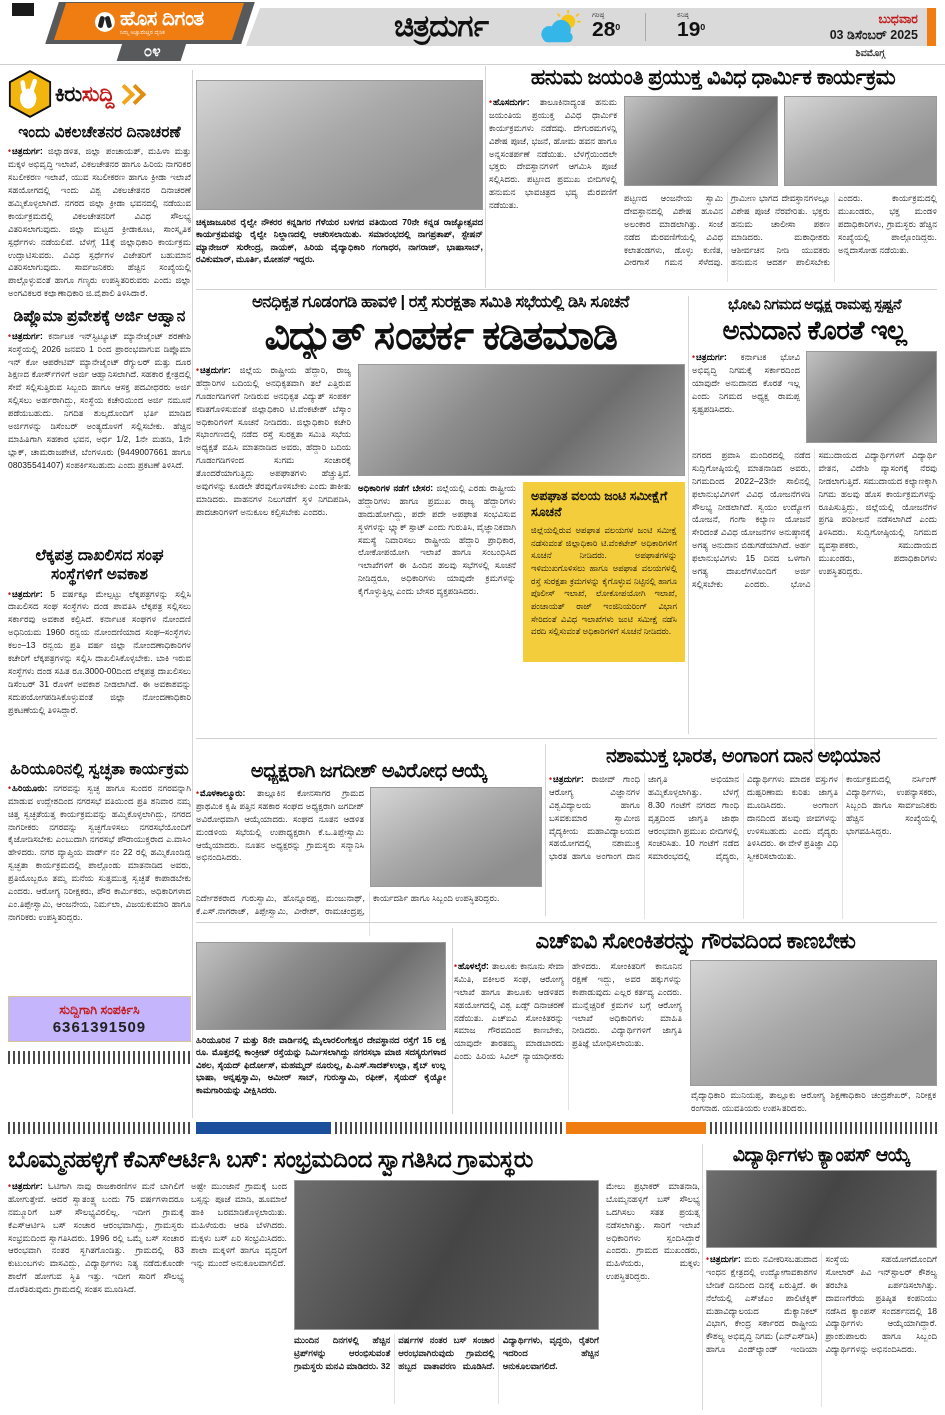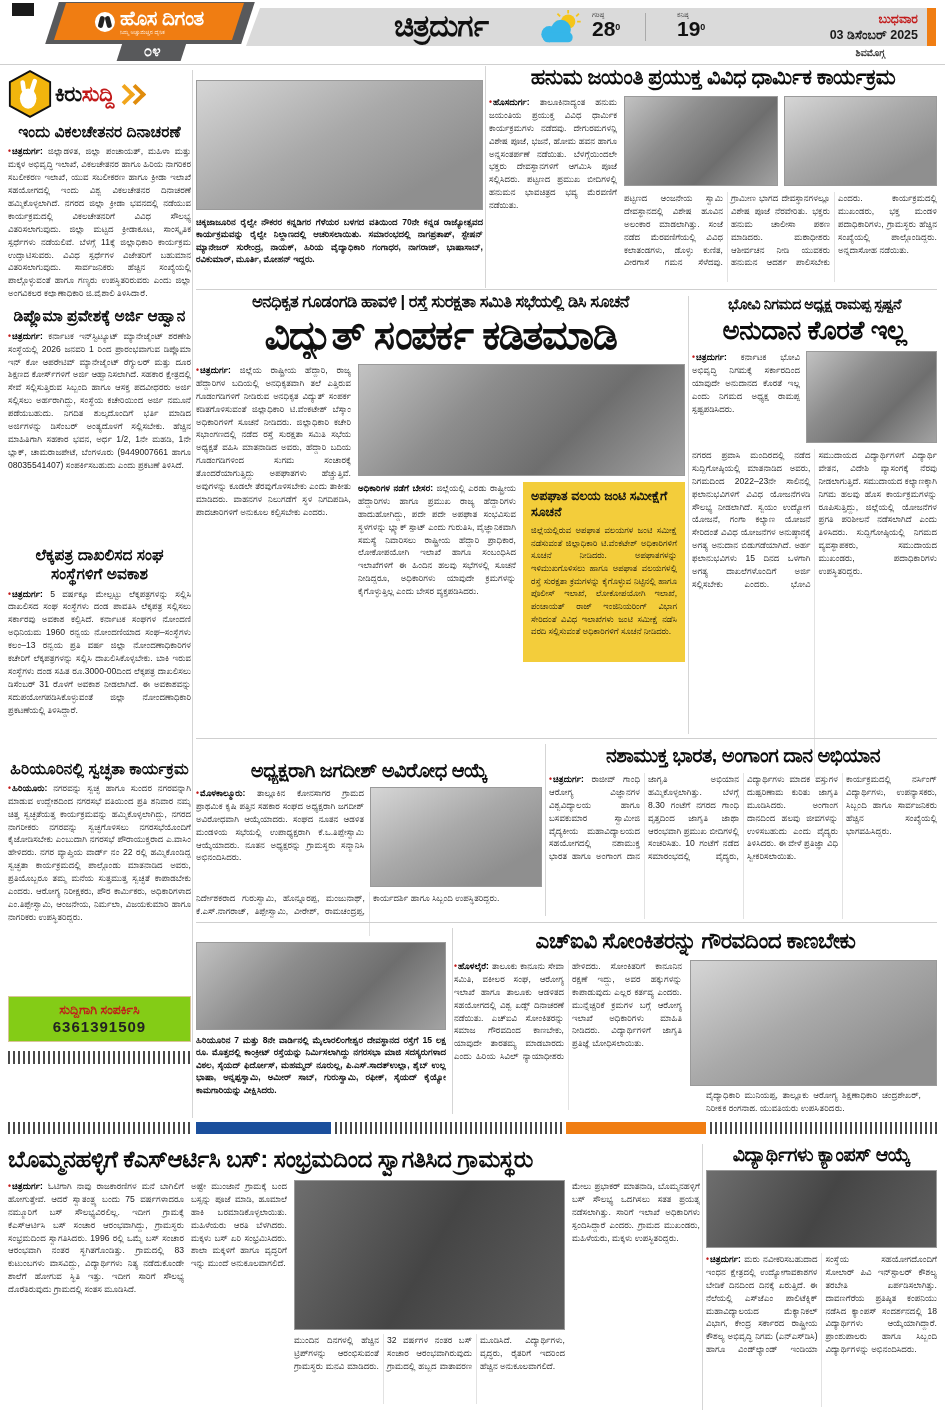--- a/index.html
+++ b/index.html
@@ -53,21 +53,21 @@
   .cols4{columns:4;column-gap:8px;column-rule:1px solid #e2e2e2;}
   
   .rail{position:absolute;left:8px;top:70px;width:183px;height:1060px;}
   .rail-head{display:flex;align-items:center;gap:3px;margin-bottom:4px;}
   .rh-text{font-size:21px;font-weight:bold;letter-spacing:-.5px;white-space:nowrap;}
   .rh-red{color:#c21a1a;}
   .chev{width:11px;height:11px;border-top:4px solid #f1a51c;border-right:4px solid #f1a51c;transform:rotate(45deg);flex:0 0 auto;}
   .chev.c2{border-color:#e08c0c;margin-left:-7px;}
   .kitem{margin-bottom:9px;}
   .kh{font-size:15.5px;font-weight:bold;text-align:center;line-height:1.25;margin:4px 0 4px;color:#0d0d0d;}
-  .contact{margin-top:18px;background:#84cc16;border:1px solid #d8c49a;text-align:center;padding:6px 4px;}
+  .contact{margin-top:18px;background:#c4b5fd;border:1px solid #d8c49a;text-align:center;padding:6px 4px;}
   .contact .cl{font-size:12.5px;font-weight:bold;color:#c21a1a;}
   .contact .cp{font-size:15px;font-weight:bold;color:#222;letter-spacing:1px;}
   .rail-stripe{margin-top:9px;height:13px;}
   
   .tm{position:absolute;left:196px;top:80px;width:287px;}
   .hanuma{position:absolute;left:489px;top:62px;width:448px;height:227px;}
   .power{position:absolute;left:196px;top:292px;width:489px;}
   .kick{font-size:16.5px;font-weight:bold;text-align:center;white-space:nowrap;overflow:hidden;letter-spacing:-.5px;}
   .big{font-size:40px;font-weight:bold;text-align:center;white-space:nowrap;overflow:hidden;letter-spacing:-1.5px;margin-top:2px;}
   .ybox{background:#f3cd3b;padding:7px 8px;box-sizing:border-box;}
@@ -245,40 +245,40 @@
     <div style="position:absolute;left:0;top:16px;width:250px;">
       <div class="ph" style="width:250px;height:88px;"></div>
       <p class="cap" style="height:92px;margin:4px 0 0;">ಹಿರಿಯೂರಿನ 7 ಮತ್ತು 8ನೇ ವಾರ್ಡಿನಲ್ಲಿ ಮೈಲಾರಲಿಂಗೇಶ್ವರ ದೇವಸ್ಥಾನದ ರಸ್ತೆಗೆ 15 ಲಕ್ಷ ರೂ. ಮೊತ್ತದಲ್ಲಿ ಕಾಂಕ್ರೀಟ್ ರಸ್ತೆಯನ್ನು ನಿರ್ಮಿಸಲಾಗಿದ್ದು ನಗರಸಭಾ ಮಾಜಿ ಸದಸ್ಯರುಗಳಾದ ವಿಠಲ, ಸೈಯದ್ ಫಿರ್ದೋಸ್, ಮಹಮ್ಮದ್ ನೂರುಲ್ಲ, ಪಿ.ಎಸ್.ಸಾದತ್‌ಉಲ್ಲಾ, ಶೈಬ್ ಉಲ್ಲ ಭಾಷಾ, ಅನ್ನಪ್ಪಸ್ವಾಮಿ, ಅಮೀರ್ ಸಾಬ್, ಗುರುಸ್ವಾಮಿ, ರಫೀಕ್, ಸೈಯದ್ ಕೈಯ್ಯೋ ಕಾಮಗಾರಿಯನ್ನು ವೀಕ್ಷಿಸಿದರು.</p>
     </div>
     <div style="position:absolute;left:258px;top:0;width:483px;">
       <div class="sthead" style="font-size:21.5px;height:30px;line-height:30px;">ಎಚ್‌ಐವಿ ಸೋಂಕಿತರನ್ನು ಗೌರವದಿಂದ ಕಾಣಬೇಕು</div>
       <div style="display:flex;gap:8px;margin-top:4px;">
         <p class="bt cols2" style="width:228px;height:150px;margin:0;flex:0 0 auto;"><span class="bu">•</span><b>ಹೊಳಲ್ಕೆರೆ:</b> <span>ತಾಲೂಕು ಕಾನೂನು ಸೇವಾ ಸಮಿತಿ, ವಕೀಲರ ಸಂಘ, ಆರೋಗ್ಯ ಇಲಾಖೆ ಹಾಗೂ ತಾಲೂಕು ಆಡಳಿತದ ಸಹಯೋಗದಲ್ಲಿ ವಿಶ್ವ ಏಡ್ಸ್ ದಿನಾಚರಣೆ ನಡೆಯಿತು. ಎಚ್‌ಐವಿ ಸೋಂಕಿತರನ್ನು ಸಮಾಜ ಗೌರವದಿಂದ ಕಾಣಬೇಕು, ಯಾವುದೇ ತಾರತಮ್ಯ ಮಾಡಬಾರದು ಎಂದು ಹಿರಿಯ ಸಿವಿಲ್ ನ್ಯಾಯಾಧೀಶರು ಹೇಳಿದರು. ಸೋಂಕಿತರಿಗೆ ಕಾನೂನಿನ ರಕ್ಷಣೆ ಇದ್ದು, ಅವರ ಹಕ್ಕುಗಳನ್ನು ಕಾಪಾಡುವುದು ಎಲ್ಲರ ಕರ್ತವ್ಯ ಎಂದರು. ಮುನ್ನೆಚ್ಚರಿಕೆ ಕ್ರಮಗಳ ಬಗ್ಗೆ ಆರೋಗ್ಯ ಇಲಾಖೆ ಅಧಿಕಾರಿಗಳು ಮಾಹಿತಿ ನೀಡಿದರು. ವಿದ್ಯಾರ್ಥಿಗಳಿಗೆ ಜಾಗೃತಿ ಪ್ರತಿಜ್ಞೆ ಬೋಧಿಸಲಾಯಿತು.</span></p>
         <div style="flex:1;">
           <div class="ph ph-light" style="width:100%;height:126px;"></div>
-          <p class="bt" style="height:22px;margin:3px 16px 0;">ವೈದ್ಯಾಧಿಕಾರಿ ಮುನಿಯಪ್ಪ, ತಾಲ್ಲೂಕು ಆರೋಗ್ಯ ಶಿಕ್ಷಣಾಧಿಕಾರಿ ಚಂದ್ರಶೇಖರ್, ನಿರೀಕ್ಷಕ ರಂಗನಾಥ, ಯುವತಿಯರು ಉಪಸ್ಥಿತರಿದ್ದರು.</p>
+          <p class="bt" style="height:22px;margin:3px 1px 0;">ವೈದ್ಯಾಧಿಕಾರಿ ಮುನಿಯಪ್ಪ, ತಾಲ್ಲೂಕು ಆರೋಗ್ಯ ಶಿಕ್ಷಣಾಧಿಕಾರಿ ಚಂದ್ರಶೇಖರ್, ನಿರೀಕ್ಷಕ ರಂಗನಾಥ, ಯುವತಿಯರು ಉಪಸ್ಥಿತರಿದ್ದರು.</p>
         </div>
       </div>
     </div>
   </div>
 
   <div class="rail-stripe2 stripes"></div>
   <div class="divbar">
     <div class="seg-blue"></div>
     <div class="seg-str stripes"></div>
     <div class="seg-orange"></div>
     <div class="seg-str stripes"></div>
   </div>
 
   <div class="ksrtc">
     <div class="sthead" style="font-size:23px;height:38px;line-height:38px;text-align:left;">ಬೊಮ್ಮನಹಳ್ಳಿಗೆ ಕೆಎಸ್ಆರ್ಟಿಸಿ ಬಸ್: ಸಂಭ್ರಮದಿಂದ ಸ್ವಾಗತಿಸಿದ ಗ್ರಾಮಸ್ಥರು</div>
     <div style="display:flex;gap:7px;margin-top:2px;">
       <p class="bt" style="width:176px;height:226px;margin:0;flex:0 0 auto;"><span class="bu">•</span><b>ಚಿತ್ರದುರ್ಗ:</b> <span>ಓಟಿಗಾಗಿ ನಾವು ರಾಜಕಾರಣಿಗಳ ಮನೆ ಬಾಗಿಲಿಗೆ ಹೋಗುತ್ತೇವೆ. ಆದರೆ ಸ್ವಾತಂತ್ರ್ಯ ಬಂದು 75 ವರ್ಷಗಳಾದರೂ ನಮ್ಮೂರಿಗೆ ಬಸ್ ಸೌಲಭ್ಯವಿರಲಿಲ್ಲ. ಇದೀಗ ಗ್ರಾಮಕ್ಕೆ ಕೆಎಸ್ಆರ್ಟಿಸಿ ಬಸ್ ಸಂಚಾರ ಆರಂಭವಾಗಿದ್ದು, ಗ್ರಾಮಸ್ಥರು ಸಂಭ್ರಮದಿಂದ ಸ್ವಾಗತಿಸಿದರು. 1996 ರಲ್ಲಿ ಒಮ್ಮೆ ಬಸ್ ಸಂಚಾರ ಆರಂಭವಾಗಿ ನಂತರ ಸ್ಥಗಿತಗೊಂಡಿತ್ತು. ಗ್ರಾಮದಲ್ಲಿ 83 ಕುಟುಂಬಗಳು ವಾಸವಿದ್ದು, ವಿದ್ಯಾರ್ಥಿಗಳು ನಿತ್ಯ ನಡೆದುಕೊಂಡೇ ಶಾಲೆಗೆ ಹೋಗುವ ಸ್ಥಿತಿ ಇತ್ತು. ಇದೀಗ ಸಾರಿಗೆ ಸೌಲಭ್ಯ ದೊರೆತಿರುವುದು ಗ್ರಾಮದಲ್ಲಿ ಸಂತಸ ಮೂಡಿಸಿದೆ.</span></p>
       <p class="bt" style="width:96px;height:226px;margin:0;flex:0 0 auto;">ಅಷ್ಟೇ ಮುಂಜಾನೆ ಗ್ರಾಮಕ್ಕೆ ಬಂದ ಬಸ್ಸನ್ನು ಪೂಜೆ ಮಾಡಿ, ಹೂಮಾಲೆ ಹಾಕಿ ಬರಮಾಡಿಕೊಳ್ಳಲಾಯಿತು. ಮಹಿಳೆಯರು ಆರತಿ ಬೆಳಗಿದರು. ಮಕ್ಕಳು ಬಸ್ ಏರಿ ಸಂಭ್ರಮಿಸಿದರು. ಶಾಲಾ ಮಕ್ಕಳಿಗೆ ಹಾಗೂ ವೃದ್ಧರಿಗೆ ಇನ್ನು ಮುಂದೆ ಅನುಕೂಲವಾಗಲಿದೆ.</p>
-      <div style="width:271px;flex:0 0 auto;">
+      <div style="width:305px;flex:0 0 auto;font-weight:bold;">
         <div class="ph ph-dark" style="width:100%;height:150px;"></div>
         <p class="bt cols3" style="height:70px;margin:4px 0 0;">ಮುಂದಿನ ದಿನಗಳಲ್ಲಿ ಹೆಚ್ಚಿನ ಟ್ರಿಪ್‌ಗಳನ್ನು ಆರಂಭಿಸುವಂತೆ ಗ್ರಾಮಸ್ಥರು ಮನವಿ ಮಾಡಿದರು. 32 ವರ್ಷಗಳ ನಂತರ ಬಸ್ ಸಂಚಾರ ಆರಂಭವಾಗಿರುವುದು ಗ್ರಾಮದಲ್ಲಿ ಹಬ್ಬದ ವಾತಾವರಣ ಮೂಡಿಸಿದೆ. ವಿದ್ಯಾರ್ಥಿಗಳು, ವೃದ್ಧರು, ರೈತರಿಗೆ ಇದರಿಂದ ಹೆಚ್ಚಿನ ಅನುಕೂಲವಾಗಲಿದೆ.</p>
       </div>
       <p class="bt" style="flex:1;height:226px;margin:0;">ಮೇಲು ಪ್ರಭಾಕರ್ ಮಾತನಾಡಿ, ಬೊಮ್ಮನಹಳ್ಳಿಗೆ ಬಸ್ ಸೌಲಭ್ಯ ಒದಗಿಸಲು ಸತತ ಪ್ರಯತ್ನ ನಡೆಸಲಾಗಿತ್ತು. ಸಾರಿಗೆ ಇಲಾಖೆ ಅಧಿಕಾರಿಗಳು ಸ್ಪಂದಿಸಿದ್ದಾರೆ ಎಂದರು. ಗ್ರಾಮದ ಮುಖಂಡರು, ಮಹಿಳೆಯರು, ಮಕ್ಕಳು ಉಪಸ್ಥಿತರಿದ್ದರು.</p>
     </div>
   </div>
 
   <div class="campus">
     <div class="sthead" style="font-size:19px;height:30px;line-height:30px;">ವಿದ್ಯಾರ್ಥಿಗಳು ಕ್ಯಾಂಪಸ್ ಆಯ್ಕೆ</div>
     <div class="ph ph-dark" style="width:100%;height:78px;"></div>

